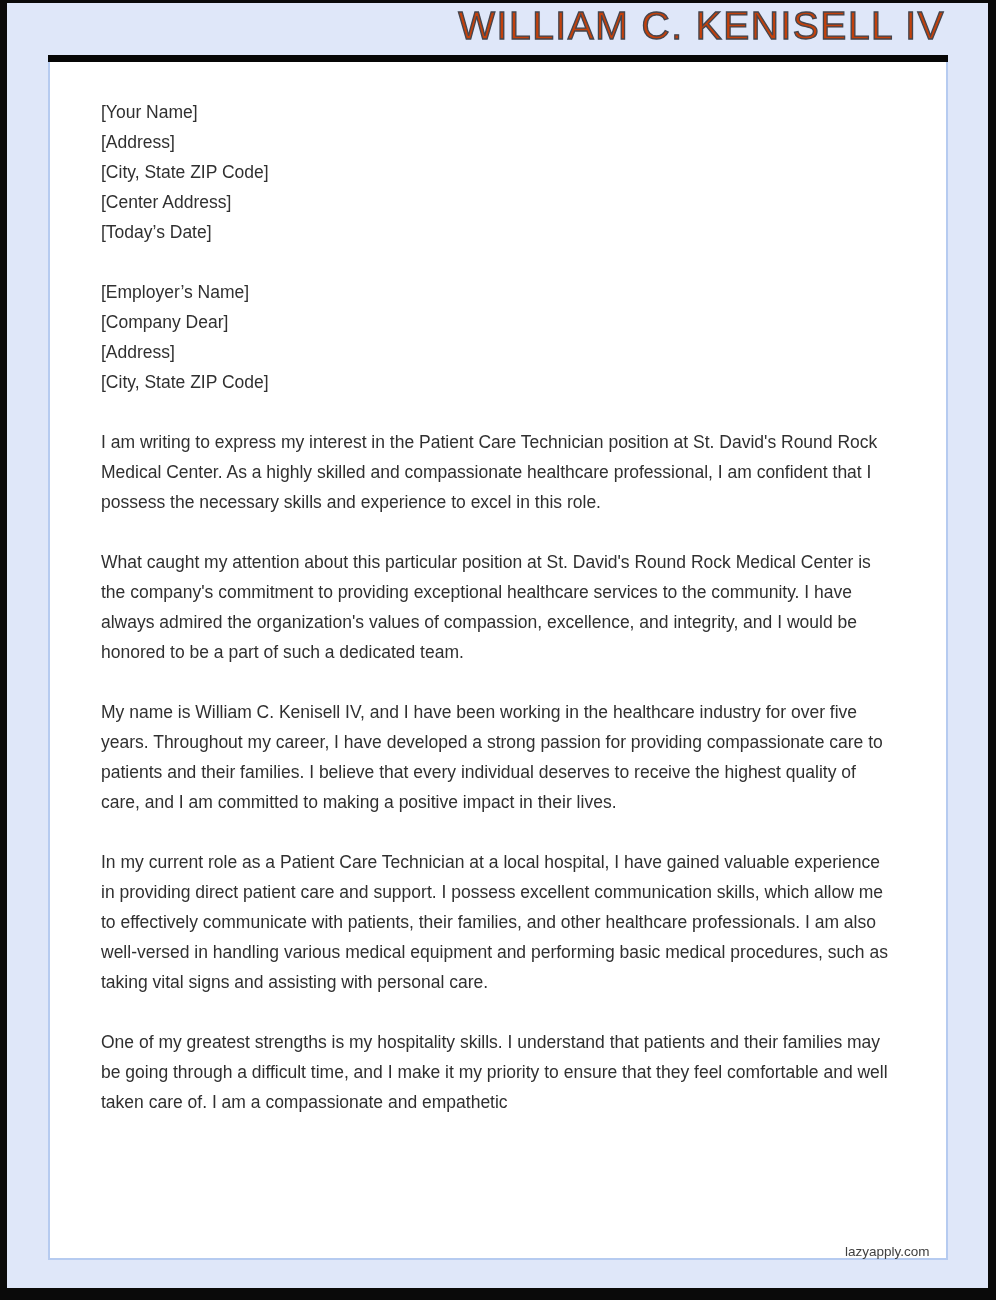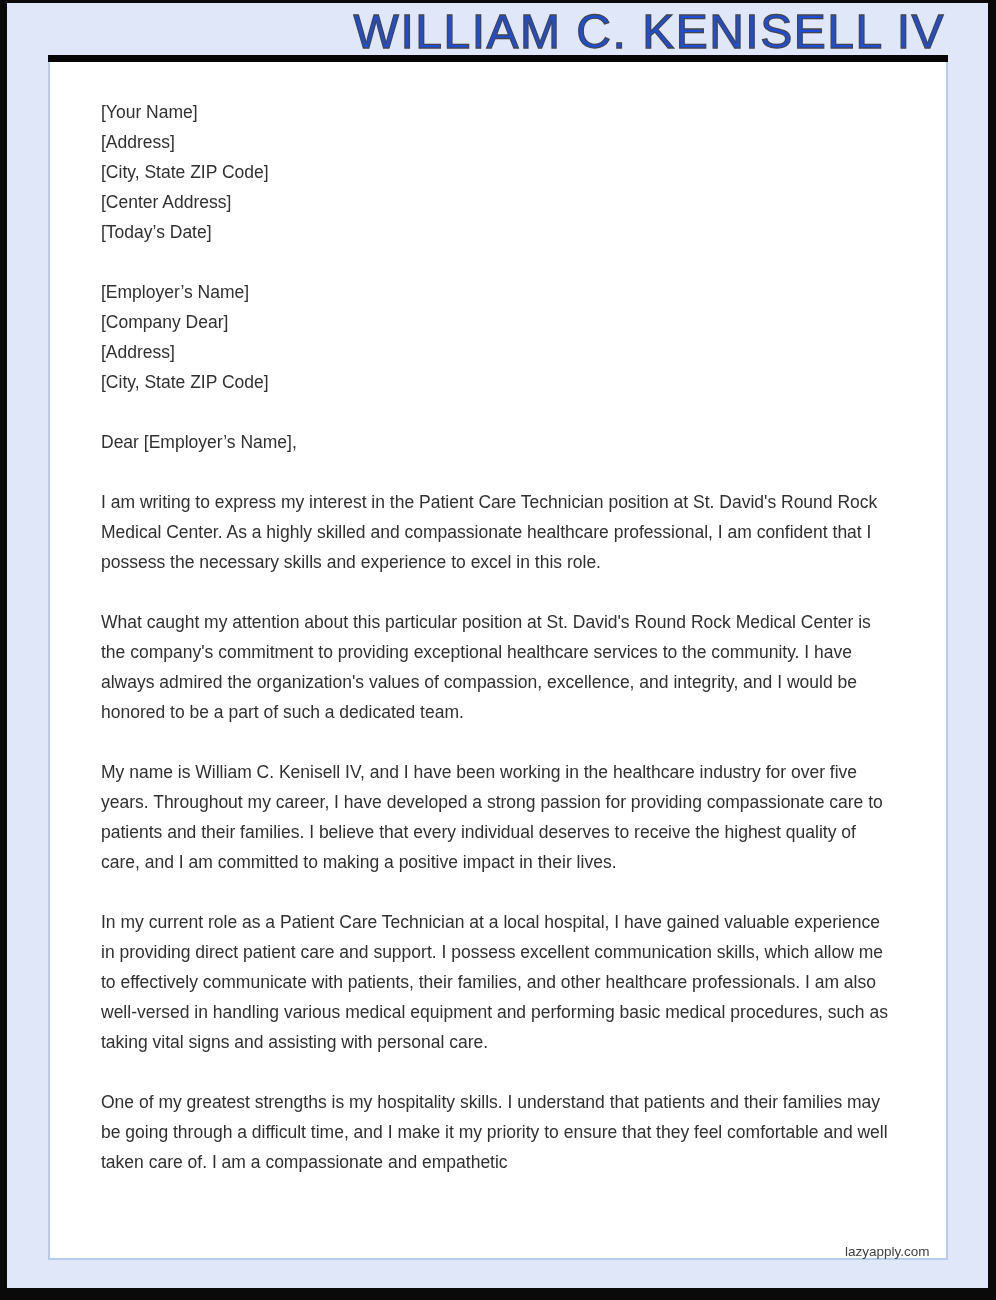--- a/index.html
+++ b/index.html
@@ -25,24 +25,24 @@
     border-width: 3px 8px 12px 7px;
     pointer-events: none;
     z-index: 60;
   }
 
   
   .header-name {
     position: absolute;
     top: 4px;
     right: 51px;
-    font-size: 48px;
+    font-size: 39px;
     font-weight: 300;
     letter-spacing: 1.5px;
-    color: #1d4ed8;
+    color: #c2410c;
     -webkit-text-stroke: 1.3px #45454d;
     text-shadow: 0 0 1px rgba(70,70,80,0.35);
     white-space: nowrap;
     z-index: 10;
   }
 
   
   .header-rule {
     position: absolute;
     left: 48px;
@@ -113,21 +113,20 @@
       <span class="addr-line">[Today’s Date]</span>
     </p>
 
     <p>
       <span class="addr-line">[Employer’s Name]</span><br>
       <span class="addr-line">[Company Dear]</span><br>
       <span class="addr-line">[Address]</span><br>
       <span class="addr-line">[City, State ZIP Code]</span>
     </p>
 
-    <p>Dear [Employer’s Name],</p>
 
     <p>I am writing to express my interest in the Patient Care Technician position at St. David's Round Rock Medical Center. As a highly skilled and compassionate healthcare professional, I am confident that I possess the necessary skills and experience to excel in this role.</p>
     <p>What caught my attention about this particular position at St. David's Round Rock Medical Center is the company's commitment to providing exceptional healthcare services to the community. I have always admired the organization's values of compassion, excellence, and integrity, and I would be honored to be a part of such a dedicated team.</p>
     <p>My name is William C. Kenisell IV, and I have been working in the healthcare industry for over five years. Throughout my career, I have developed a strong passion for providing compassionate care to patients and their families. I believe that every individual deserves to receive the highest quality of care, and I am committed to making a positive impact in their lives.</p>
     <p>In my current role as a Patient Care Technician at a local hospital, I have gained valuable experience in providing direct patient care and support. I possess excellent communication skills, which allow me to effectively communicate with patients, their families, and other healthcare professionals. I am also well-versed in handling various medical equipment and performing basic medical procedures, such as taking vital signs and assisting with personal care.</p>
     <p>One of my greatest strengths is my hospitality skills. I understand that patients and their families may be going through a difficult time, and I make it my priority to ensure that they feel comfortable and well taken care of. I am a compassionate and empathetic</p>
 
   </div>
 </div>
 

